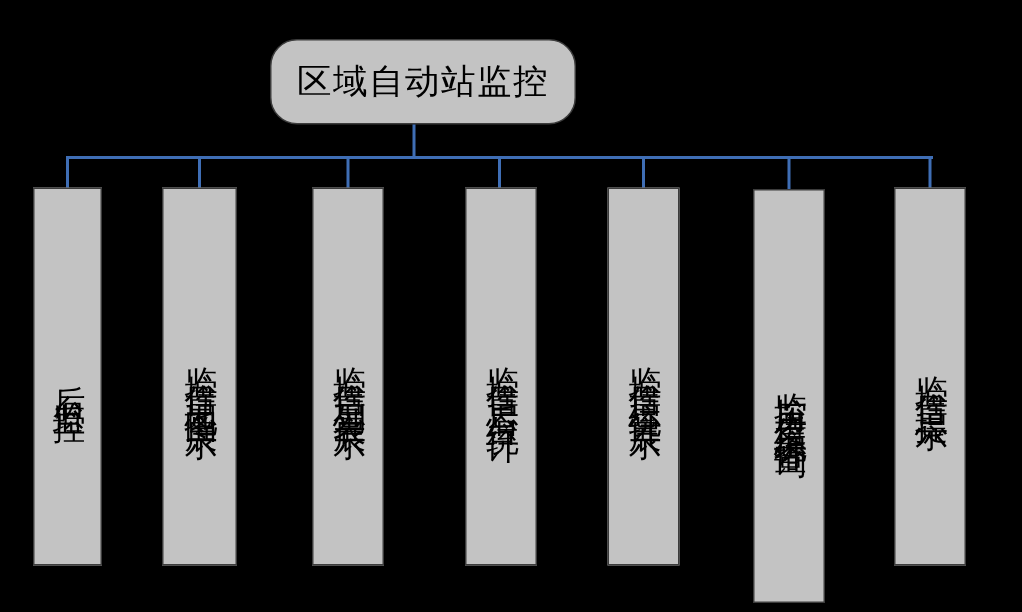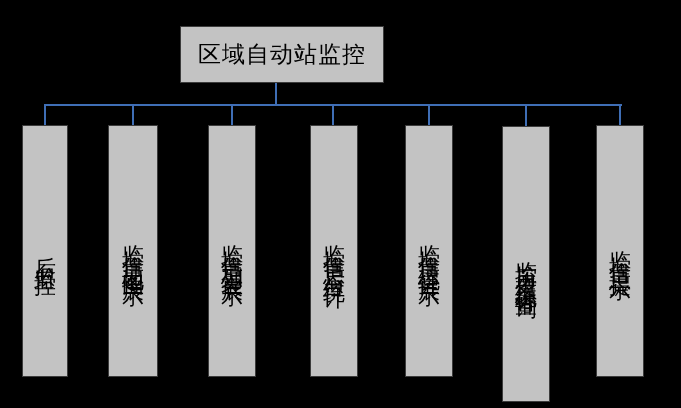--- a/index.html
+++ b/index.html
@@ -26,20 +26,21 @@
     color: #000000;
   }
   .root-box {
     left: 180px;
     top: 26px;
     width: 204px;
     height: 57px;
     font-size: 23px;
     letter-spacing: 1px;
     white-space: nowrap;
+    border-radius: 18px;
   }
   .child-box {
     top: 125px;
     width: 48px;
     height: 252px;
   }
   .vtext {
     writing-mode: vertical-rl;
     text-orientation: upright;
     font-size: 22px;

